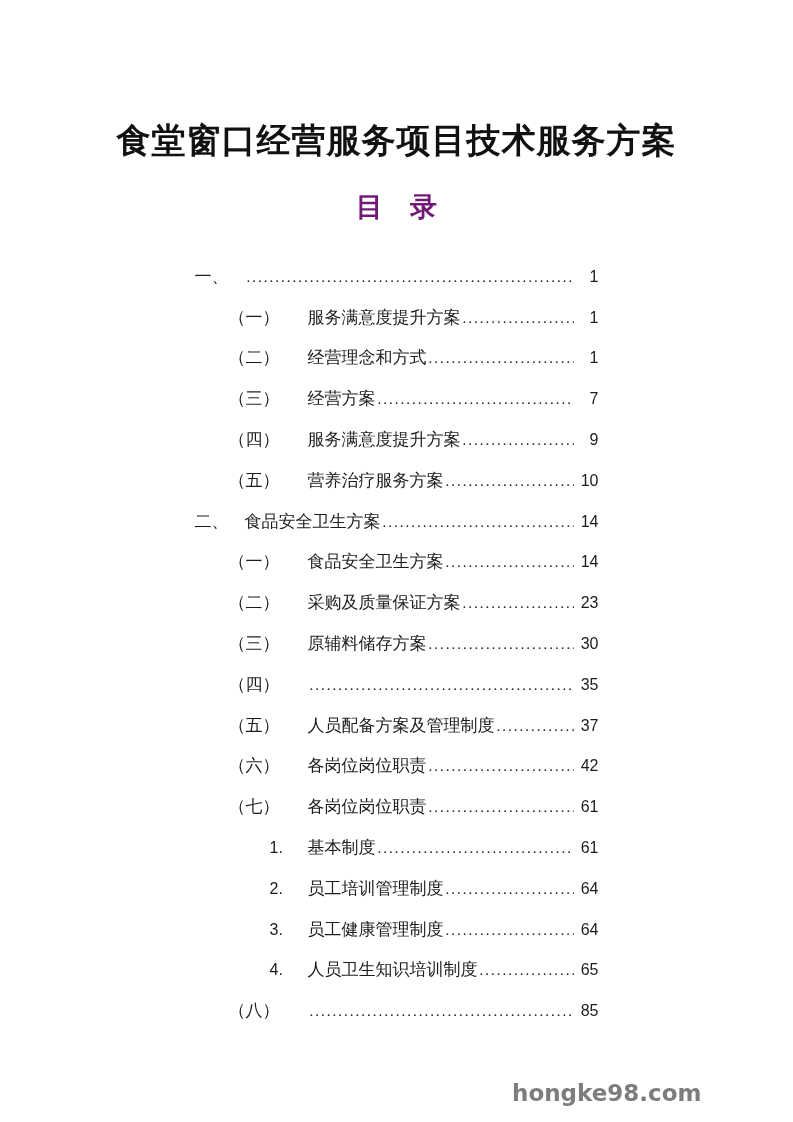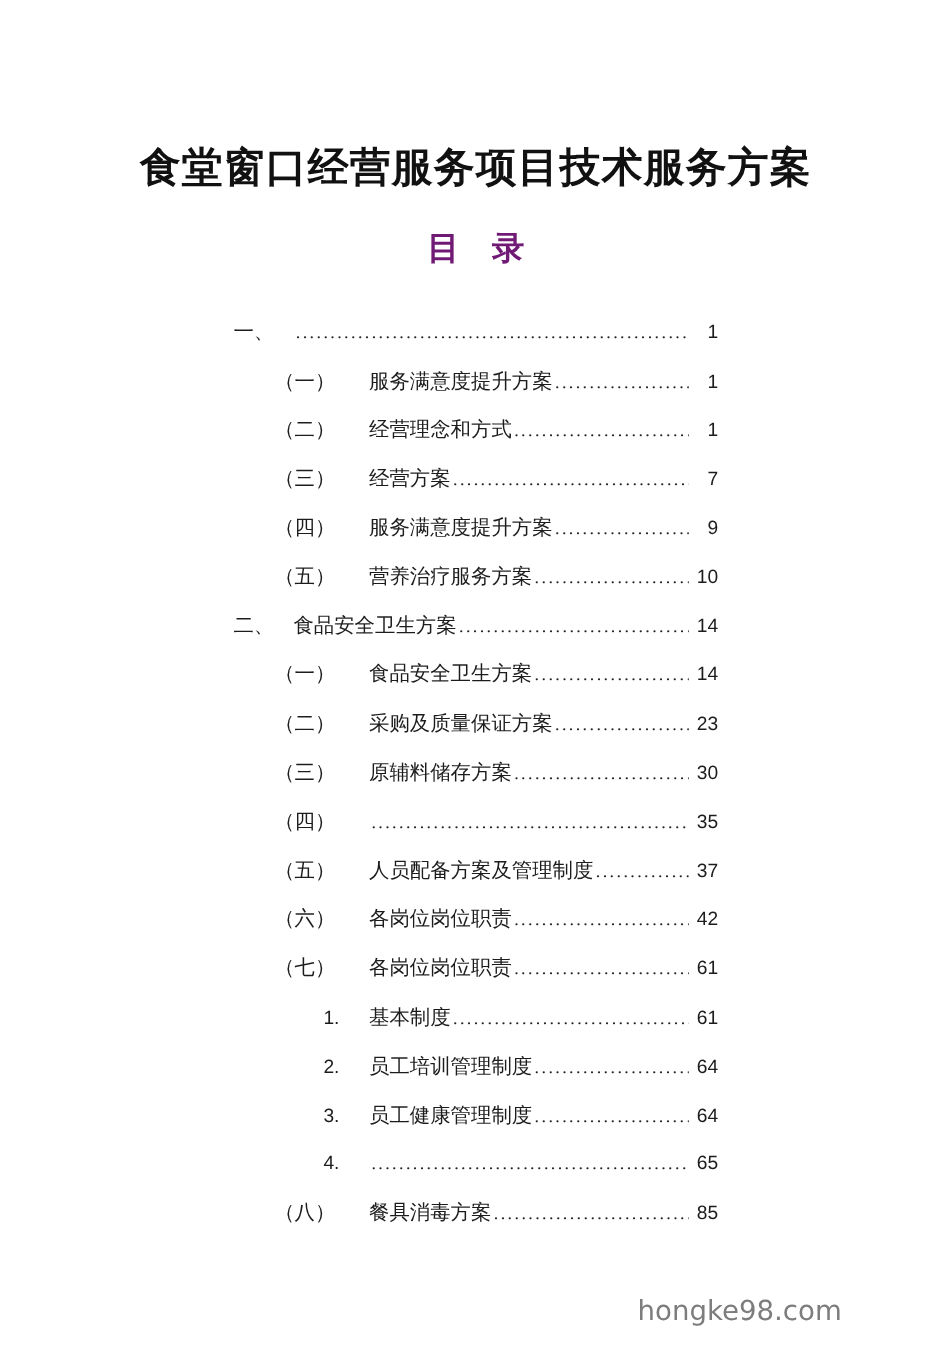--- a/index.html
+++ b/index.html
@@ -95,21 +95,21 @@
     display: block;
     font-size: 18px;
     font-weight: bold;
     letter-spacing: 5px;
     line-height: 22px;
     color: #8a8a8a;
   }
   .watermark .site-url {
     display: block;
     font-size: 23px;
-    font-weight: normal;
+    font-weight: bold;
     line-height: 26px;
     color: #7d7d7d;
   }
 </style>
 </head>
 <body>
 
 <div class="page">
 
   <h1 class="doc-title">食堂窗口经营服务项目技术服务方案</h1>
@@ -212,26 +212,26 @@
     <span class="toc-page">64</span>
   </div>
       <div class="toc-row level-3">
     <span class="toc-label">3.</span>
     <span class="toc-title">员工健康管理制度</span>
     <span class="toc-leader"></span>
     <span class="toc-page">64</span>
   </div>
       <div class="toc-row level-3">
     <span class="toc-label">4.</span>
+    <span class="toc-title">人员卫生知识培训制度</span>
     <span class="toc-leader"></span>
     <span class="toc-page">65</span>
   </div>
       <div class="toc-row level-2">
     <span class="toc-label">（八）</span>
-    <span class="toc-title">餐具消毒方案</span>
     <span class="toc-leader"></span>
     <span class="toc-page">85</span>
   </div>
     </div>
 
   <div class="watermark">
     <span class="site-url">hongke98.com</span>
   </div>
 
 </div>

